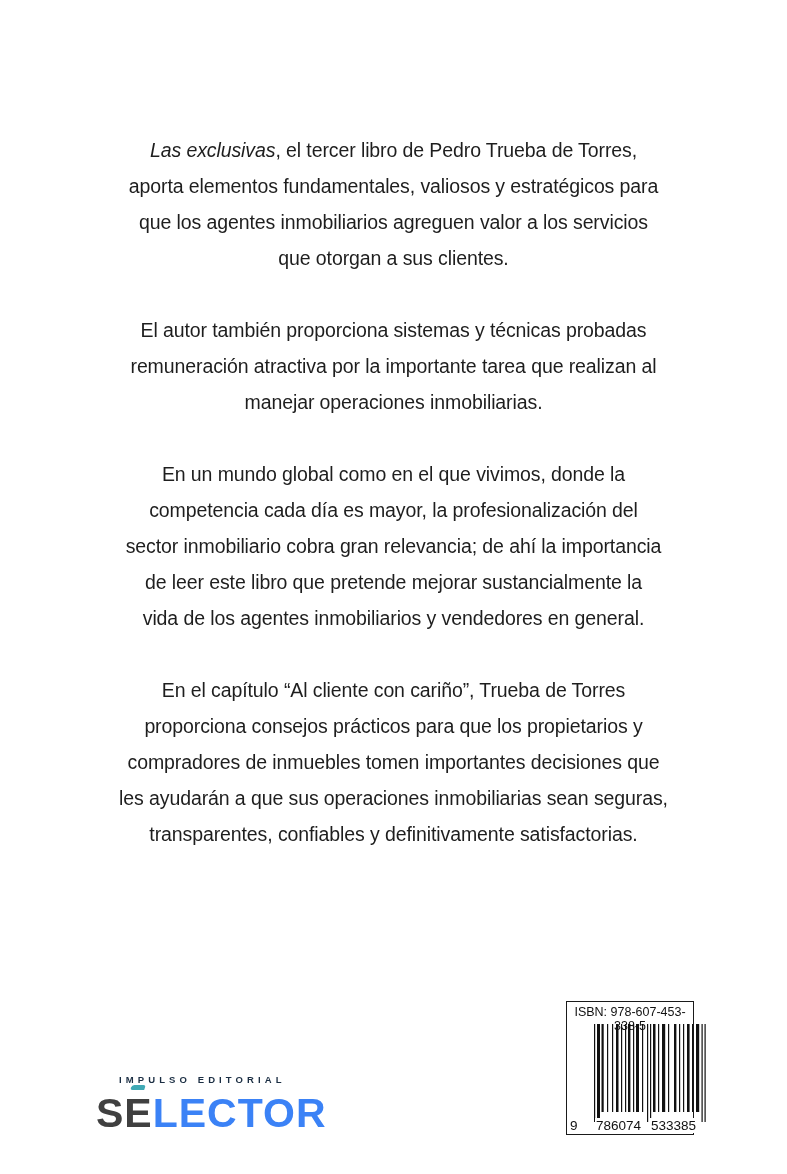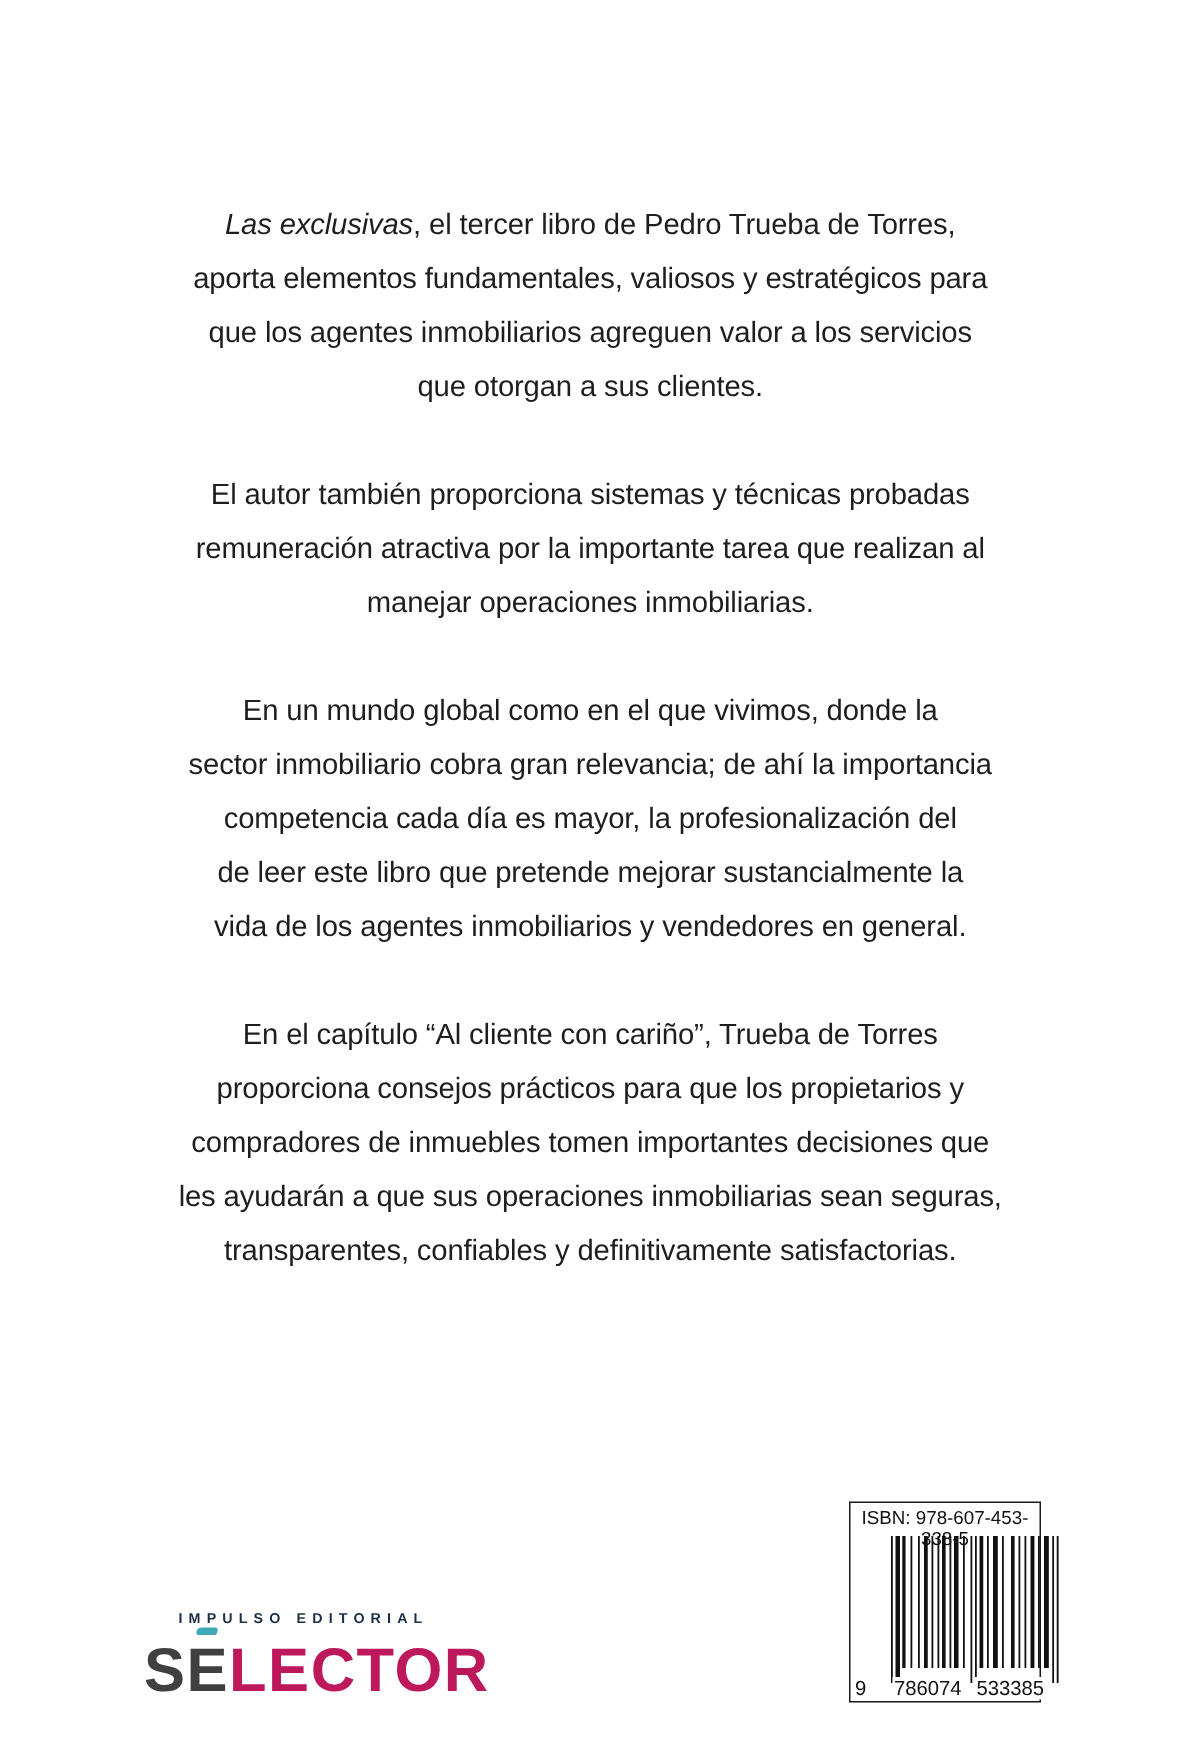--- a/index.html
+++ b/index.html
@@ -38,21 +38,21 @@
   }
   .publisher .logo {
     margin-top: 8px;
     font-size: 41px;
     font-weight: bold;
     letter-spacing: 1px;
     line-height: 1;
     position: relative;
   }
   .logo .teal { color: #404040; }
-  .logo .navy { color: #be185d; margin-top: 46px; }
+  .logo .navy { color: #3b82f6; margin-top: 46px; }
   .logo .accent {
     position: absolute;
     left: 35px; top: -8px;
     width: 14px; height: 5px;
     background: #3fa9b5;
     border-radius: 7px 7px 1px 7px;
     transform: skewX(-20deg);
   }
 
   .isbn-box {
@@ -95,22 +95,22 @@
     <span class="line">que los agentes inmobiliarios agreguen valor a los servicios</span>
     <span class="line">que otorgan a sus clientes.</span>
   </p>
   <p>
     <span class="line">El autor también proporciona sistemas y técnicas probadas</span>
     <span class="line">remuneración atractiva por la importante tarea que realizan al</span>
     <span class="line">manejar operaciones inmobiliarias.</span>
   </p>
   <p>
     <span class="line">En un mundo global como en el que vivimos, donde la</span>
+    <span class="line">competencia cada día es mayor, la profesionalización del</span>
     <span class="line">sector inmobiliario cobra gran relevancia; de ahí la importancia</span>
-    <span class="line">competencia cada día es mayor, la profesionalización del</span>
     <span class="line">de leer este libro que pretende mejorar sustancialmente la</span>
     <span class="line">vida de los agentes inmobiliarios y vendedores en general.</span>
   </p>
   <p>
     <span class="line">En el capítulo “Al cliente con cariño”, Trueba de Torres</span>
     <span class="line">proporciona consejos prácticos para que los propietarios y</span>
     <span class="line">compradores de inmuebles tomen importantes decisiones que</span>
     <span class="line">les ayudarán a que sus operaciones inmobiliarias sean seguras,</span>
     <span class="line">transparentes, confiables y definitivamente satisfactorias.</span>
   </p>

